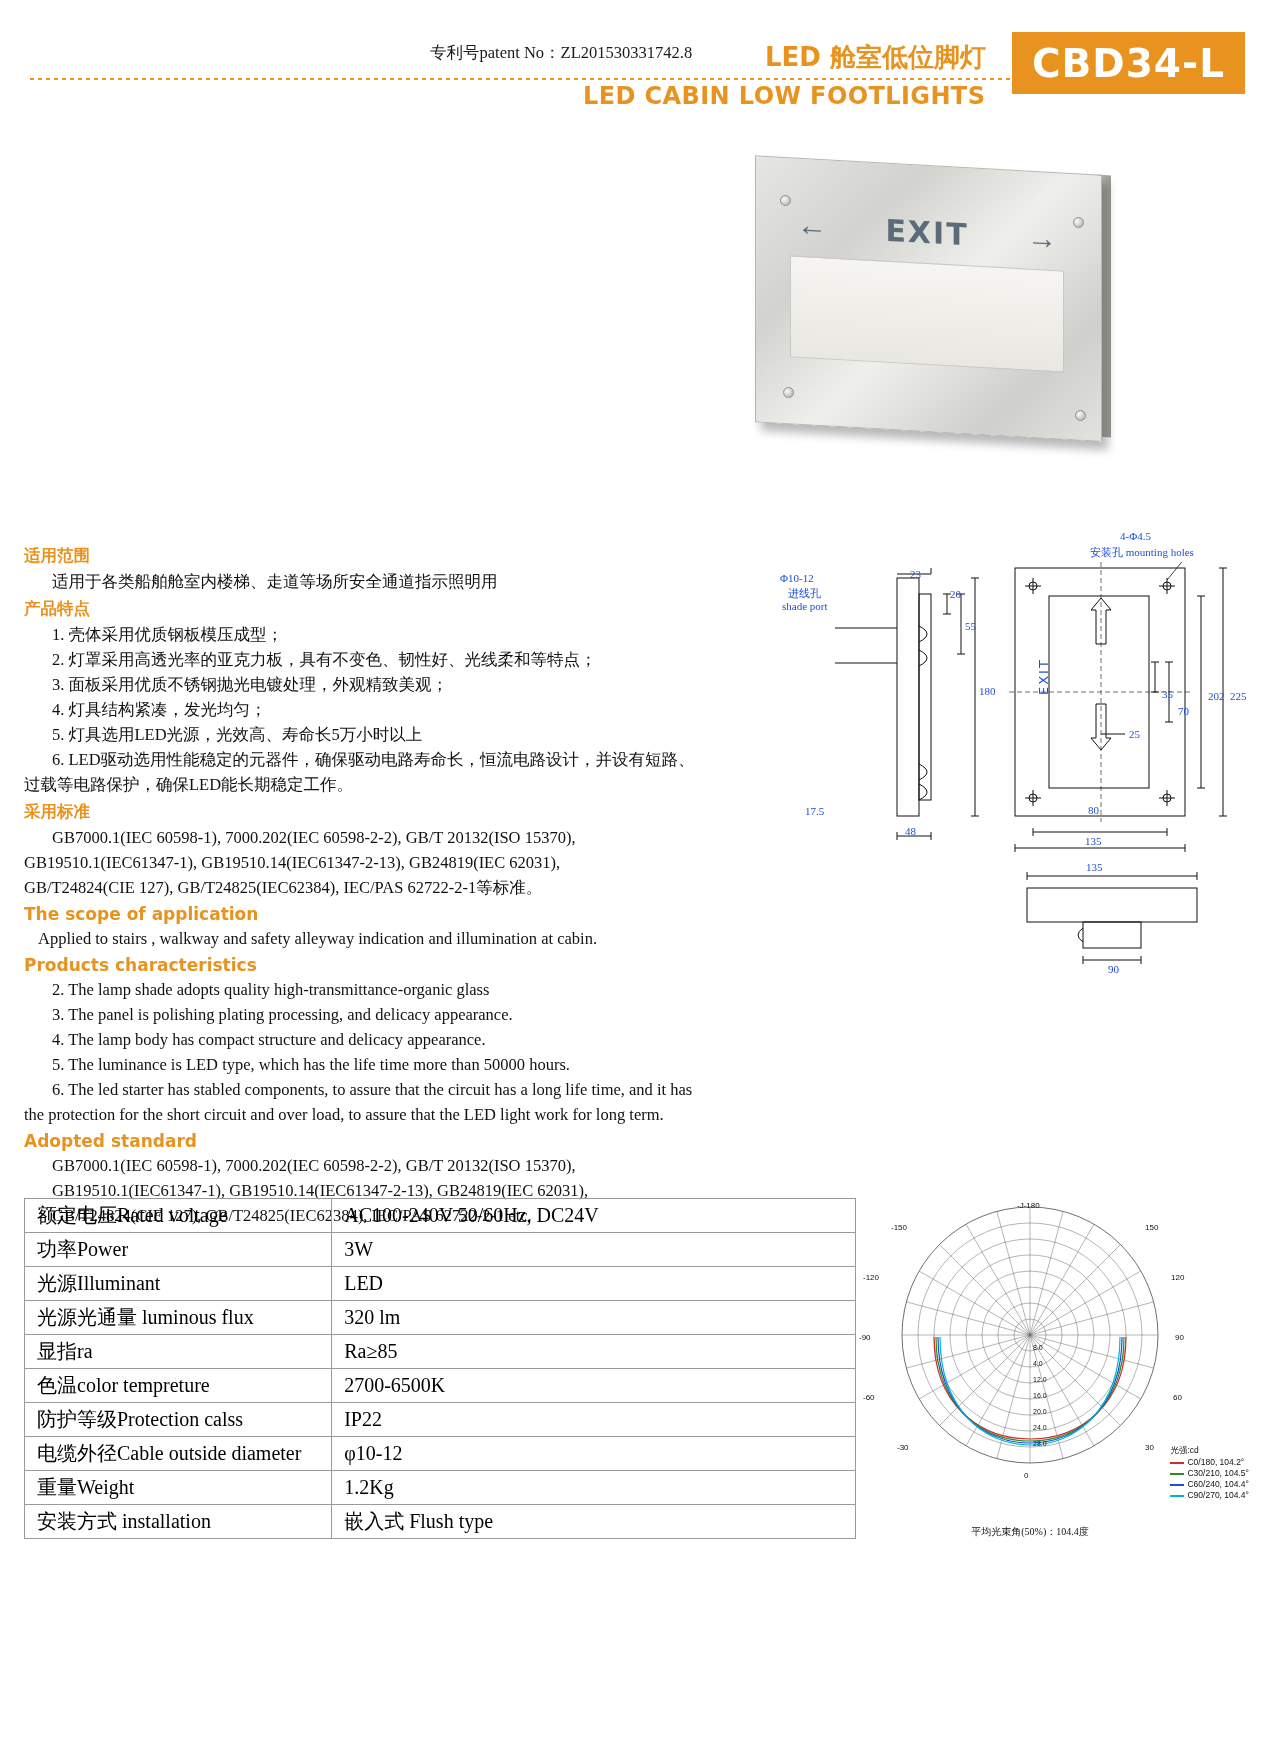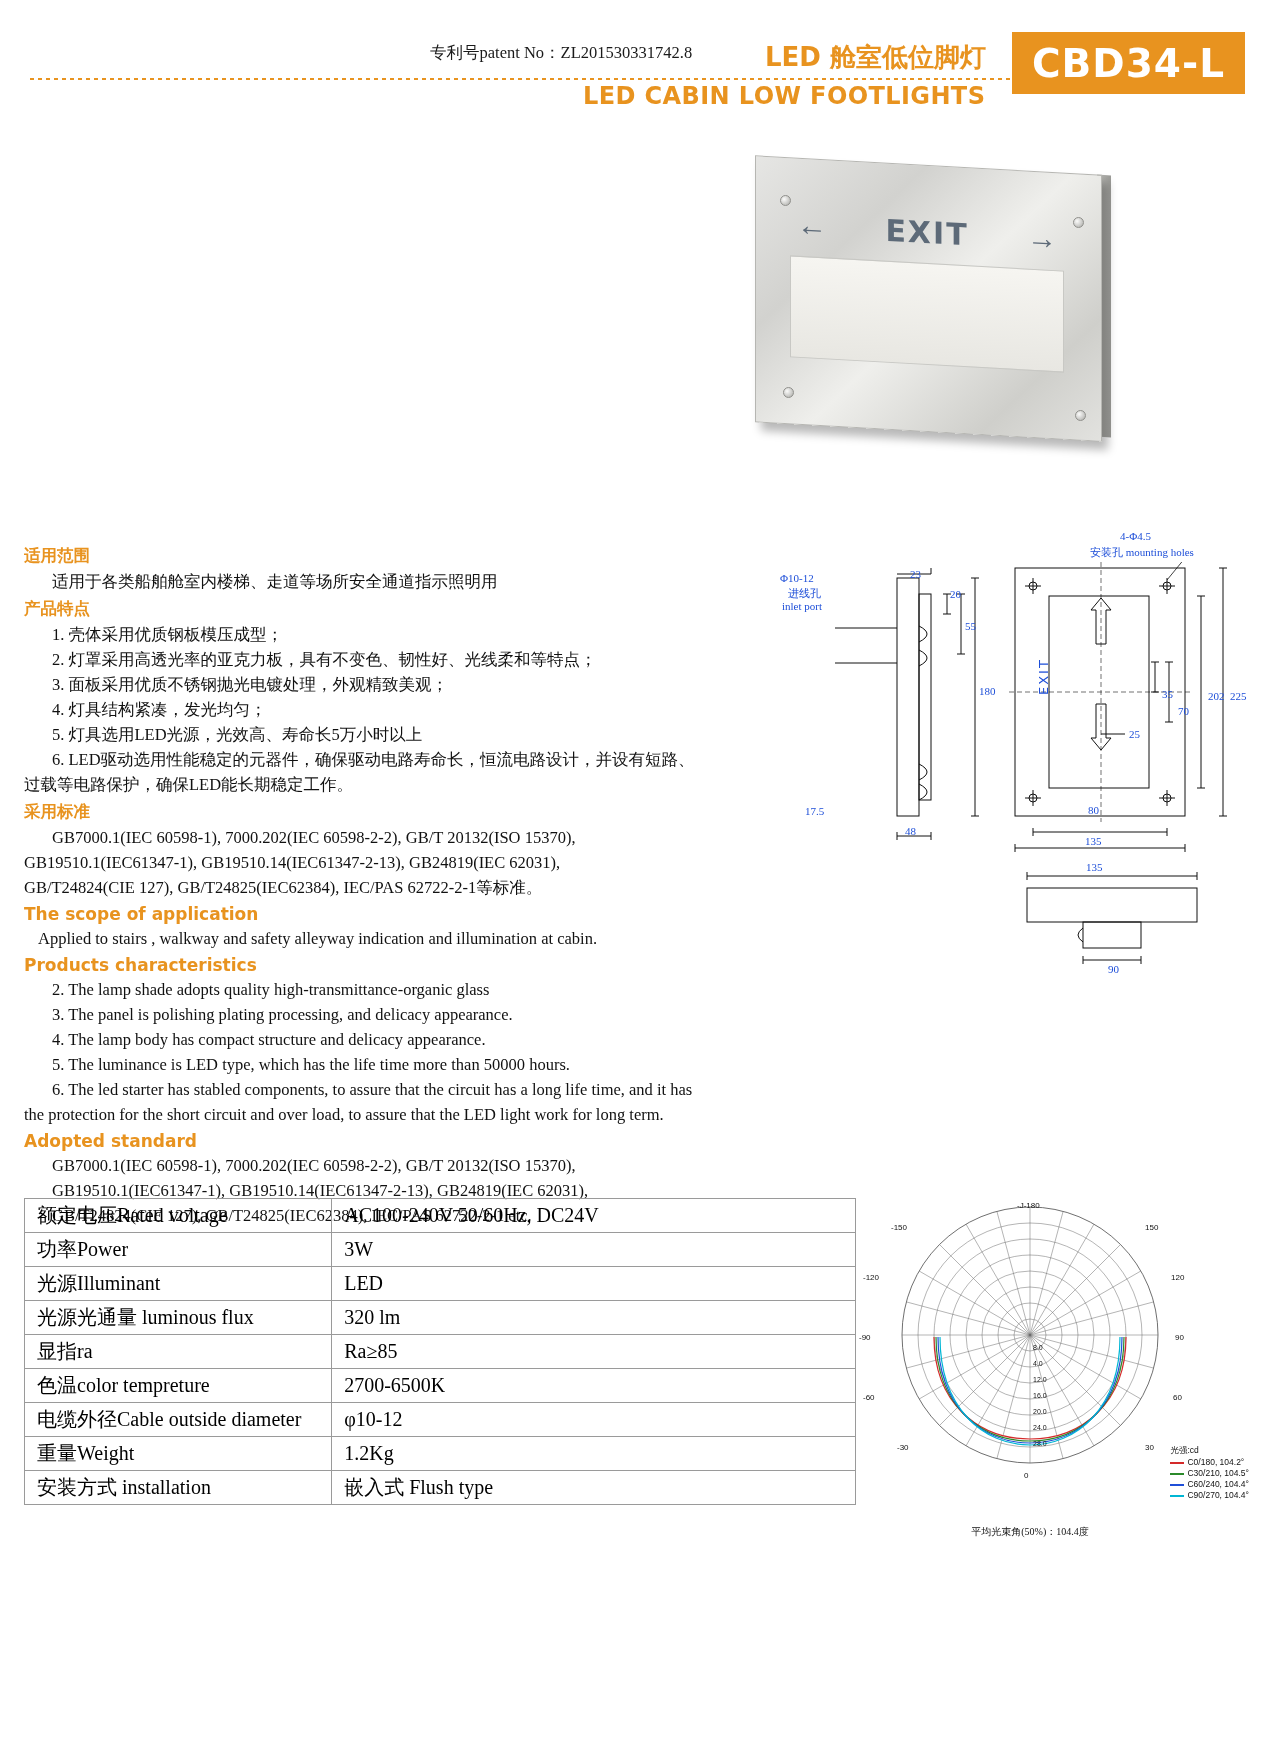--- a/index.html
+++ b/index.html
@@ -192,21 +192,21 @@
     </div>
   </div>
 
   <div class="draw">
 
     <div class="dlabel" style="left:330px;top:10px;">4-Φ4.5</div>
     <div class="dlabel" style="left:300px;top:25px;">安装孔 mounting holes</div>
 
     <div class="dlabel" style="left:-10px;top:52px;">Φ10-12</div>
     <div class="dlabel" style="left:-2px;top:66px;">进线孔</div>
-    <div class="dlabel" style="left:-8px;top:80px;">inlet port</div>
+    <div class="dlabel" style="left:-8px;top:80px;">shade port</div>
 
     <svg width="190" height="290" style="position:absolute;left:45px;top:48px;">
       <rect x="62" y="10" width="22" height="238" fill="none" stroke="#111" stroke-width="1"></rect>
       <rect x="84" y="26" width="12" height="206" fill="none" stroke="#111" stroke-width="1"></rect>
       <path d="M84 58 q16 8 0 16" fill="none" stroke="#111" stroke-width="1"></path>
       <path d="M84 82 q16 8 0 16" fill="none" stroke="#111" stroke-width="1"></path>
       <path d="M84 196 q16 8 0 16" fill="none" stroke="#111" stroke-width="1"></path>
       <path d="M84 216 q16 8 0 16" fill="none" stroke="#111" stroke-width="1"></path>
       <line x1="0" y1="60" x2="62" y2="60" stroke="#111" stroke-width="1"></line>
       <line x1="0" y1="95" x2="62" y2="95" stroke="#111" stroke-width="1"></line>
@@ -331,20 +331,24 @@
       </tr>
       <tr>
         <td class="k">显指ra</td>
         <td class="v">Ra≥85</td>
       </tr>
       <tr>
         <td class="k">色温color tempreture</td>
         <td class="v">2700-6500K</td>
       </tr>
       <tr>
+        <td class="k">防护等级Protection calss</td>
+        <td class="v">IP22</td>
+      </tr>
+      <tr>
         <td class="k">电缆外径Cable outside diameter</td>
         <td class="v">φ10-12</td>
       </tr>
       <tr>
         <td class="k">重量Weight</td>
         <td class="v">1.2Kg</td>
       </tr>
       <tr>
         <td class="k">安装方式 installation</td>
         <td class="v">嵌入式 Flush type</td>

